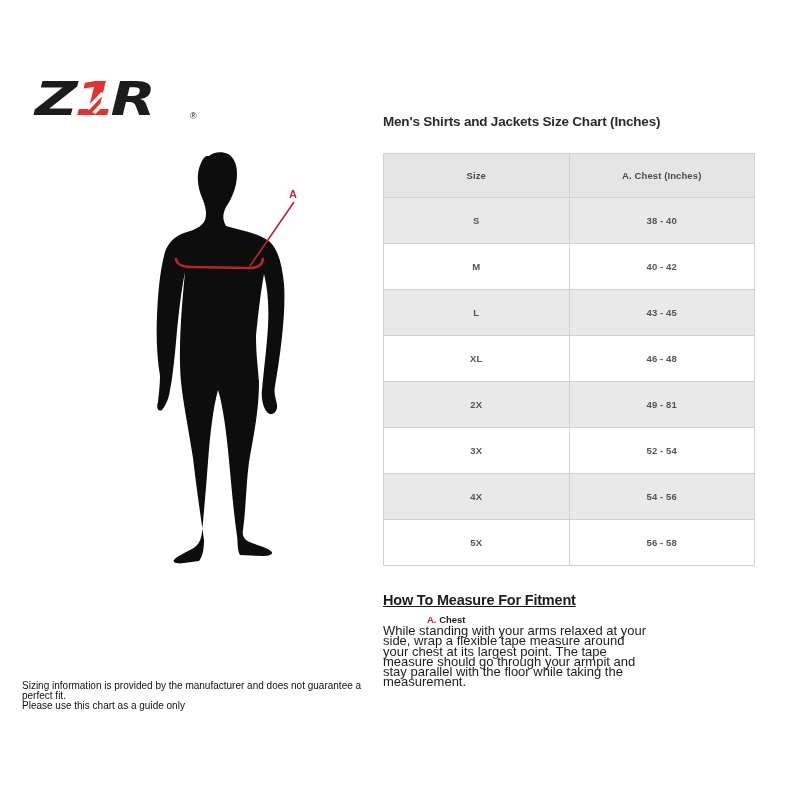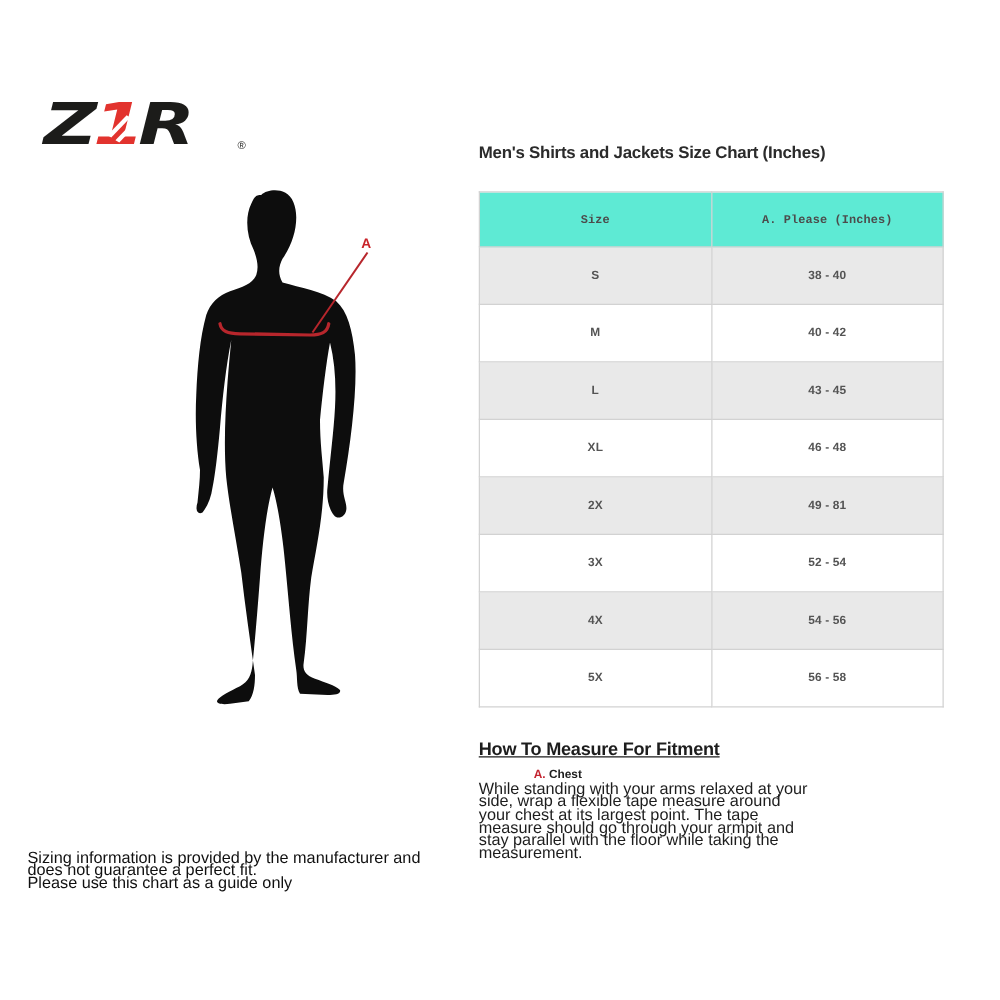--- a/index.html
+++ b/index.html
@@ -30,39 +30,39 @@
     width: 372px; border-collapse: collapse;
     border: 1px solid #cbcbcb;
     table-layout: fixed;
   }
   table.size-table th, table.size-table td {
     border: 1px solid #d2d2d2;
     text-align: center; vertical-align: middle;
     font-size: 9.5px; font-weight: bold; color: #545454;
     letter-spacing: 0.1px;
   }
-  table.size-table th { height: 44px; background: #5eead4; color: #4c4c4c; font-family: Liberation Mono, monospace; }
+  table.size-table th { height: 44px; background: #e5e5e5; color: #4c4c4c; }
   table.size-table td { height: 46px; background: #ffffff; }
   table.size-table tbody tr:nth-child(odd) td { background: #e9e9e9; }
 
   
   .measure-panel { left: 383px; top: 592px; width: 280px; }
   .measure-heading {
     font-size: 14.5px; font-weight: bold; color: #1d1d1d;
     line-height: 17px; margin-bottom: 5px; letter-spacing: -0.2px; text-decoration: underline;
   }
   .measure-item { font-size: 9.5px; font-weight: bold; line-height: 11px; color: #1d1d1d; margin-left: 44px; }
   .measure-item .red { color: #c32430; }
   .measure-desc {
     font-size: 13px; line-height: 10.3px; color: #1d1d1d;
     max-width: 263px; margin-top: 1px; letter-spacing: 0px;
   }
 
   
-  .footer-note { left: 22px; top: 681px; width: 340px; font-size: 13px; line-height: 9.8px; color: #101010; }
+  .footer-note { left: 22px; top: 681px; width: 340px; font-size: 10px; line-height: 9.8px; color: #101010; }
 </style>
 </head>
 <body>
 
 <div class="abs logo-wrap">
   <svg width="170" height="50" viewBox="0 0 170 50">
     <g font-family="'DejaVu Sans', sans-serif" font-size="46" font-weight="bold" font-style="italic" letter-spacing="-2" transform="translate(2,41) scale(1.28,1)">
       <text x="0" y="0" fill="#1c1c1a">Z</text>
       <text x="31" y="0" fill="#e2332e">1</text>
       <text x="59" y="0" fill="#1c1c1a">R</text>
@@ -129,21 +129,21 @@
     <text x="193" y="58" text-anchor="middle" font-family="'Liberation Sans', sans-serif" font-size="11" font-weight="bold" fill="#c9242a">A</text>
   </svg>
 </div>
 
 <div class="abs chart-panel">
   <div class="chart-title">Men's Shirts and Jackets Size Chart (Inches)</div>
   <table class="size-table">
     <thead>
       <tr>
         <th>Size</th>
-        <th>A. Please (Inches)</th>
+        <th>A. Chest (Inches)</th>
       </tr>
     </thead>
     <tbody>
       <tr>
         <td>S</td>
         <td>38 - 40</td>
       </tr>
       <tr>
         <td>M</td>
         <td>40 - 42</td>

